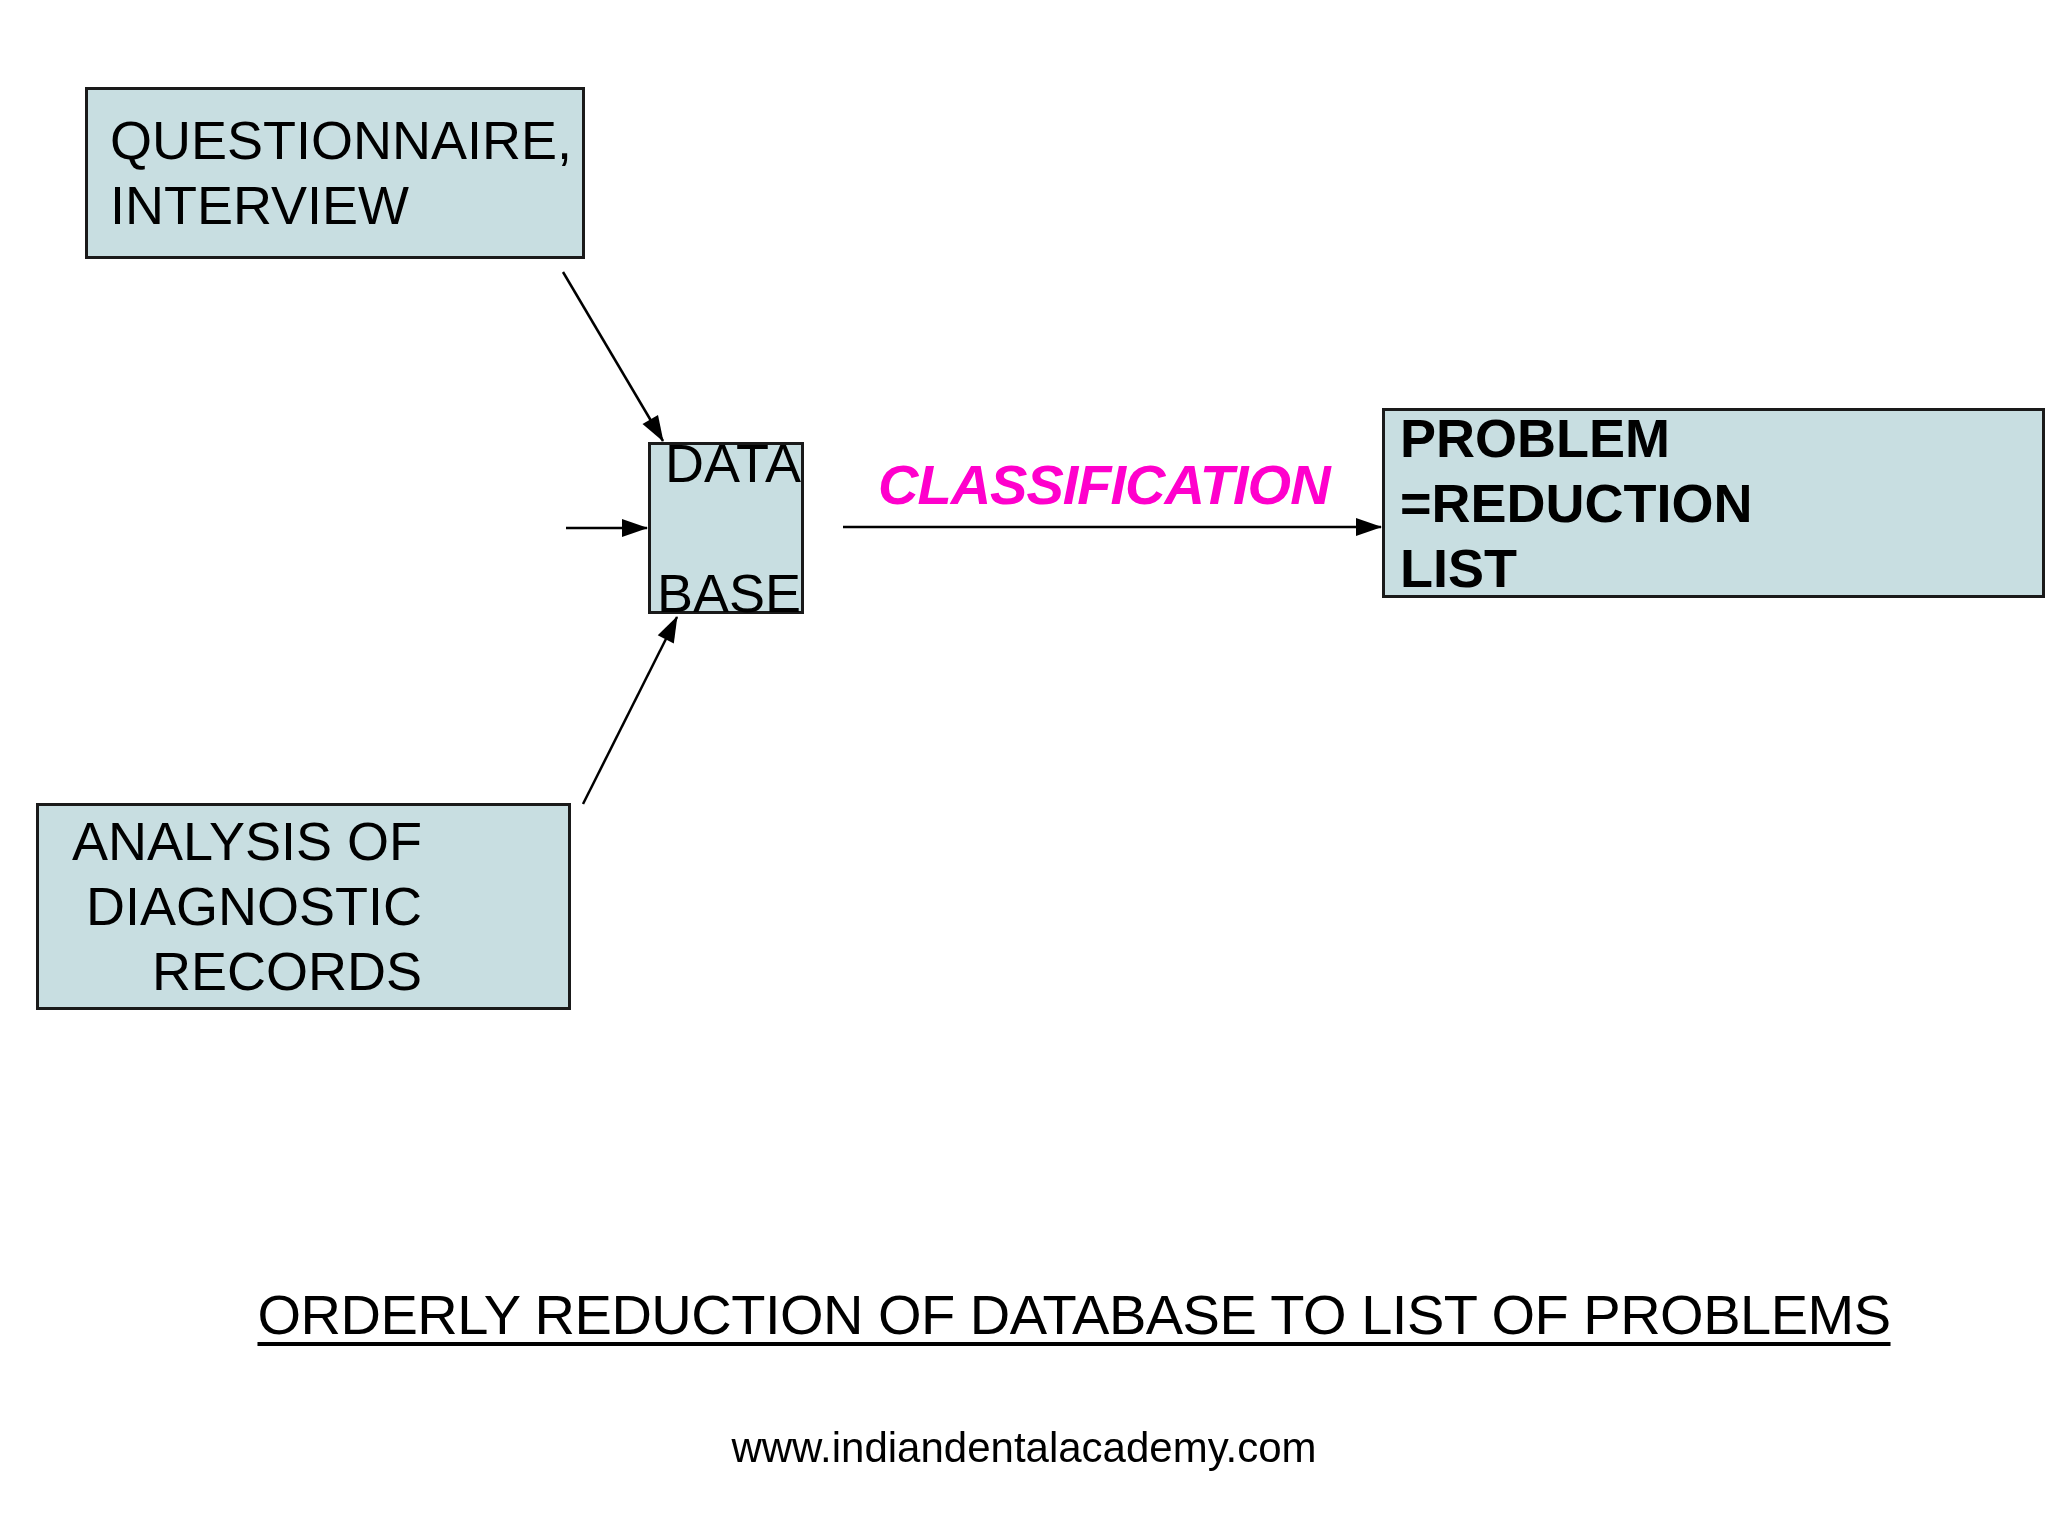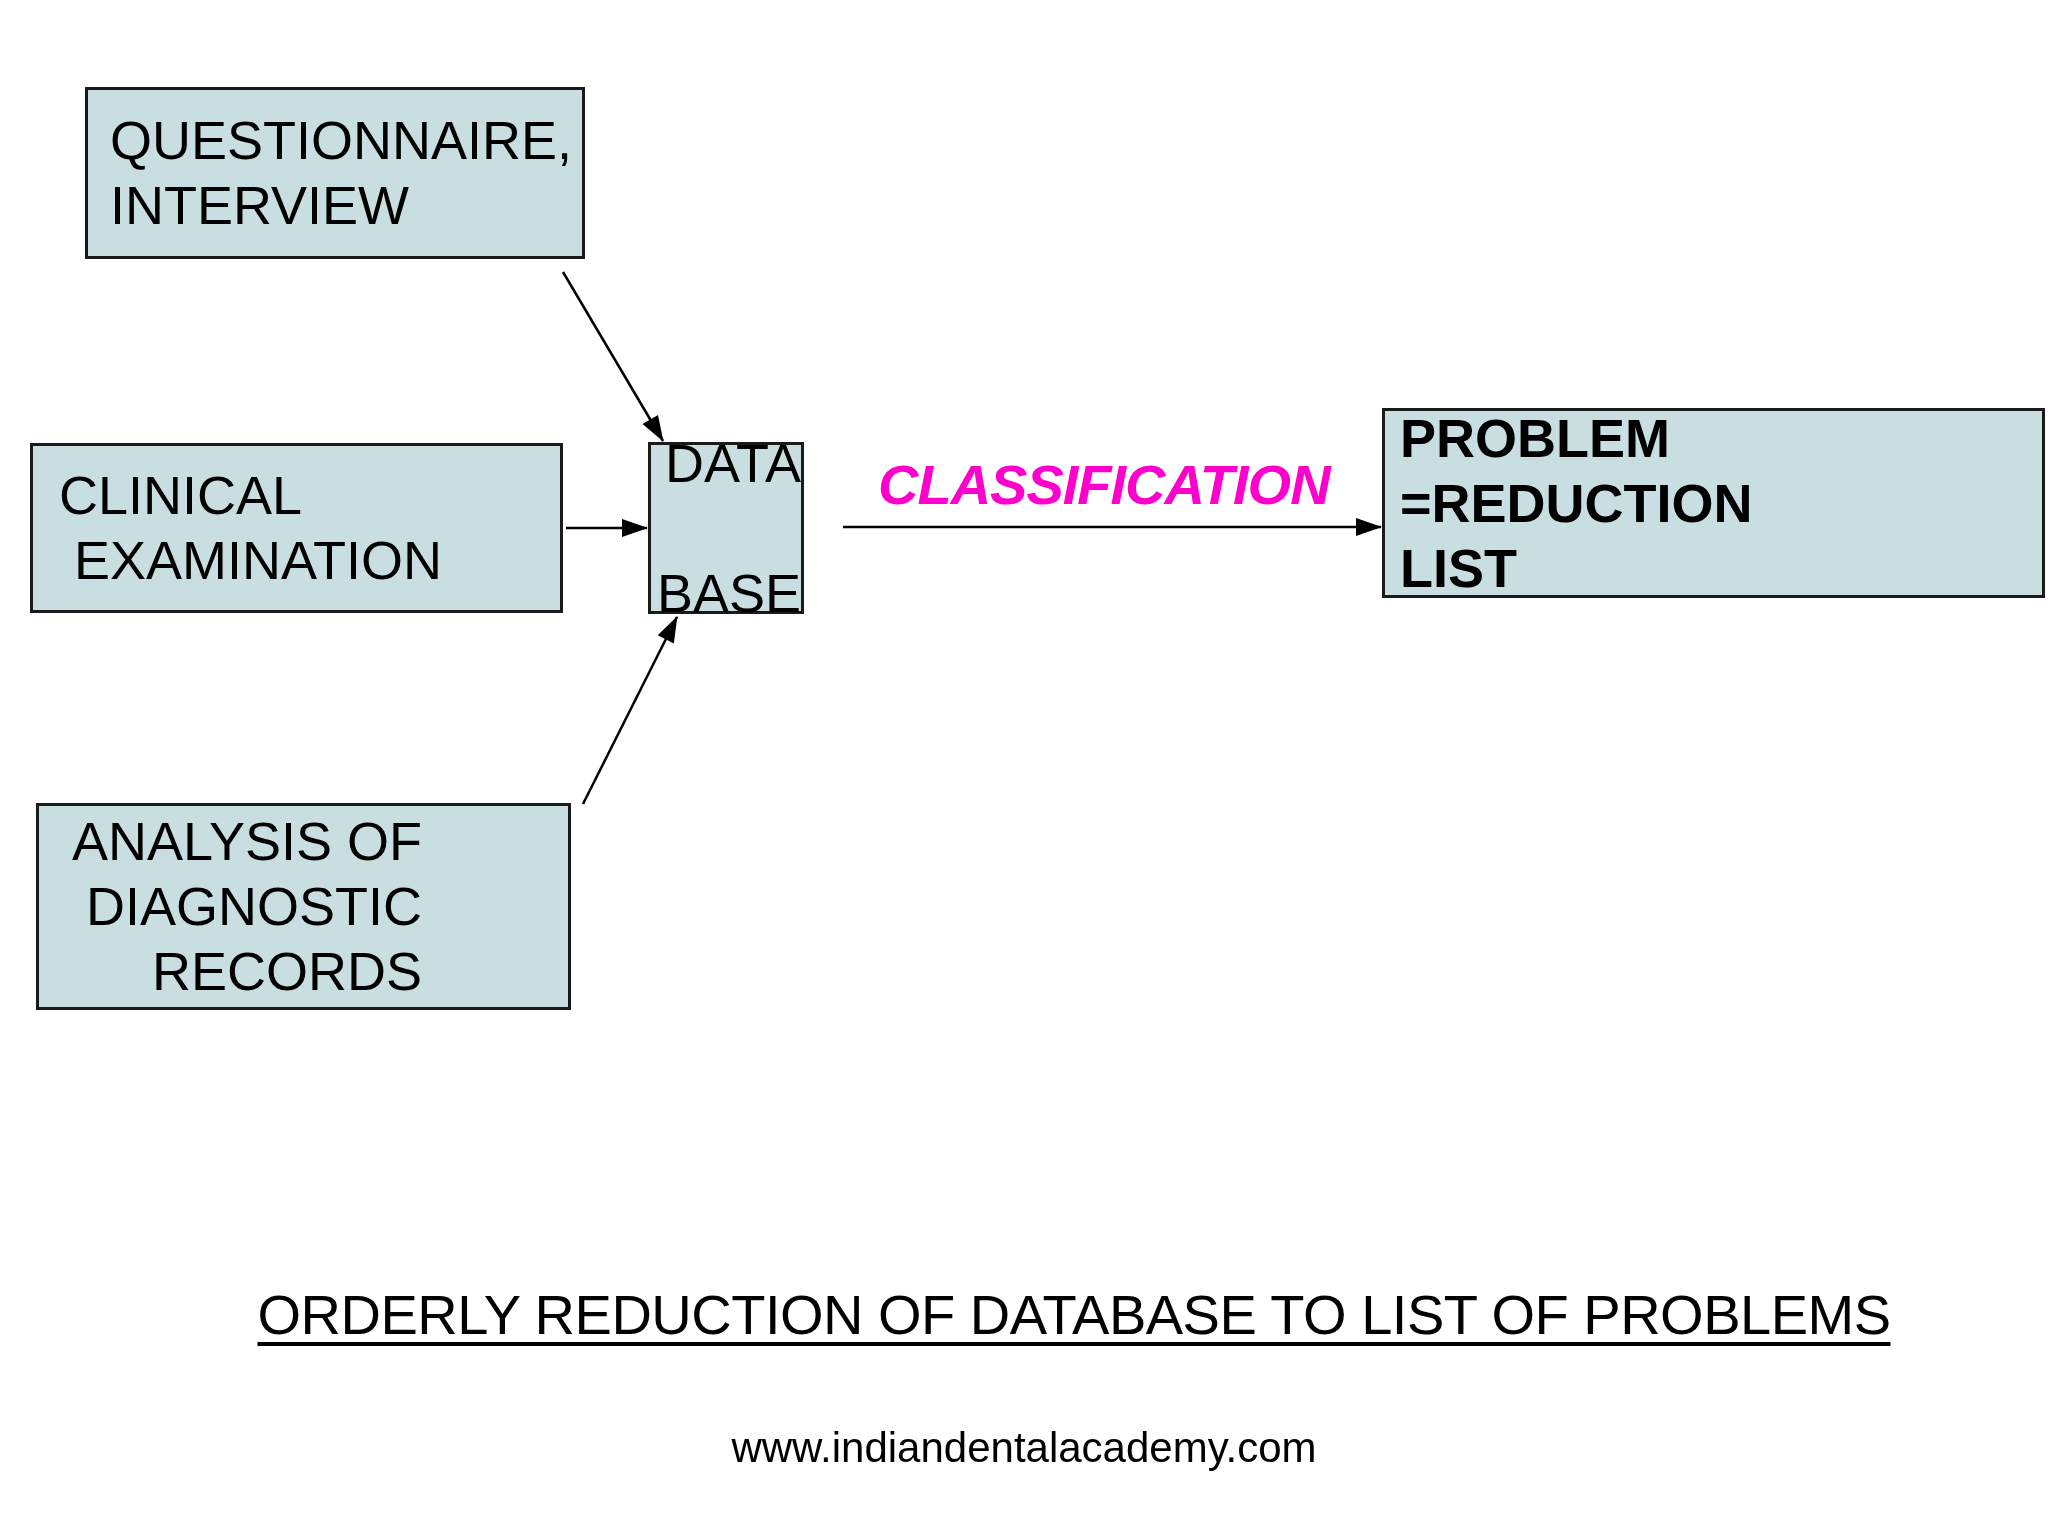--- a/index.html
+++ b/index.html
@@ -73,22 +73,20 @@
     </defs>
     <line x1="563" y1="272" x2="663" y2="441" style="stroke:var(--text)" stroke-width="2.5" marker-end="url(#ah)"></line>
     <line x1="566" y1="528" x2="647" y2="528" style="stroke:var(--text)" stroke-width="2.5" marker-end="url(#ah)"></line>
     <line x1="583" y1="804" x2="677" y2="617" style="stroke:var(--text)" stroke-width="2.5" marker-end="url(#ah)"></line>
     <line x1="843" y1="527" x2="1381" y2="527" style="stroke:var(--text)" stroke-width="2.5" marker-end="url(#ah)"></line>
   </svg>
 
   <div class="box" id="box-questionnaire">QUESTIONNAIRE,
 INTERVIEW</div>
 
-  <div class="box" id="box-clinical">CLINICAL
- EXAMINATION</div>
 
   <div class="box" id="box-analysis">ANALYSIS OF
  DIAGNOSTIC
  RECORDS</div>
 
   <div class="box" id="box-database">DATA
  BASE</div>
 
   <div class="box" id="box-problem">PROBLEM  =REDUCTION
 LIST</div>

